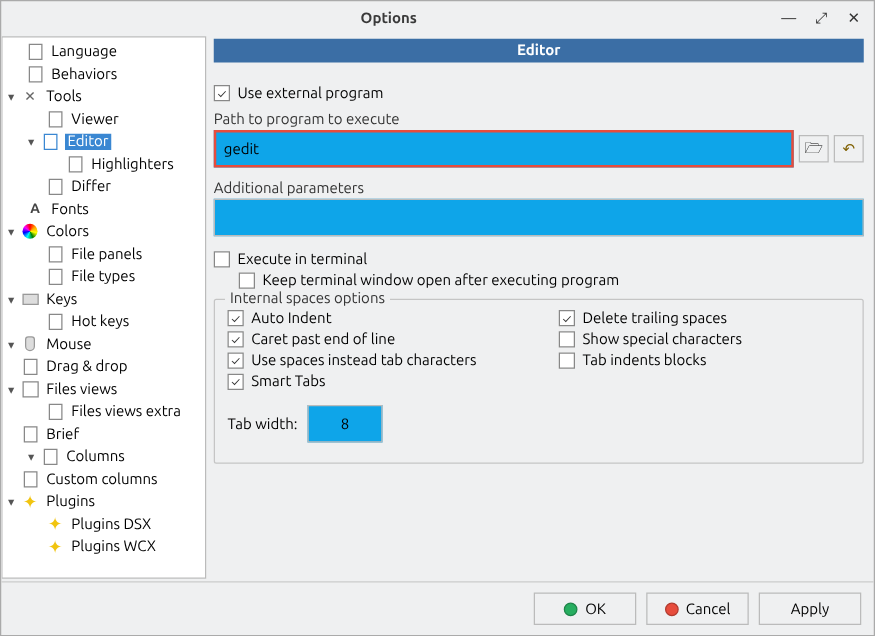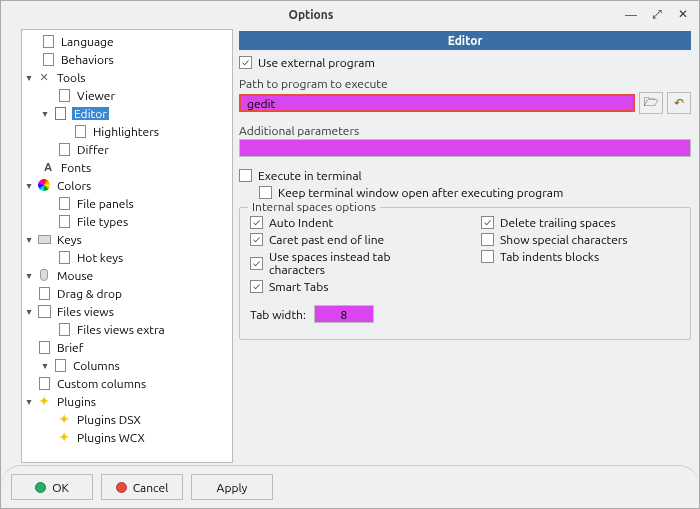--- a/index.html
+++ b/index.html
@@ -4,44 +4,44 @@
 <style>
 * { box-sizing: border-box; font-family: "Segoe UI", "Ubuntu", Arial, sans-serif; font-size: 12px; }
 html, body { margin: 0; padding: 0; }
 body { width: 700px; height: 509px; background: #eff0f1; border: 1px solid #aaa; display: flex; flex-direction: column; }
 
 .titlebar { height: 26px; display: flex; align-items: center; padding: 0 8px; }
 .titlebar-title { flex: 1; text-align: center; font-weight: 600; color: #3a3a3a; }
 .titlebar-btn { width: 16px; height: 16px; margin-left: 10px; display: flex; align-items: center; justify-content: center; color: #333; }
 
 .main { flex: 1; display: flex; overflow: hidden; }
-.sidebar { width: 212px; background: #fff; border: 1px solid #bbb; margin: 2px 0 2px 20px; overflow-y: auto; padding: 2px 0; }
+.sidebar { width: 164px; background: #fff; border: 1px solid #bbb; margin: 2px 0 2px 0; overflow-y: auto; padding: 2px 0; }
 .tree-row { display: flex; align-items: center; height: 18px; padding-right: 4px; white-space: nowrap; cursor: default; }
 .tree-row.selected .label { background: #3a87d2; color: #fff; padding: 0 2px; }
 .toggle { width: 14px; text-align: center; color: #555; font-size: 10px; }
 .icon { width: 16px; height: 16px; margin-right: 4px; display: inline-flex; align-items: center; justify-content: center; font-size: 11px; }
 .label { padding: 0 1px; }
 
 .content { flex: 1; display: flex; flex-direction: column; padding: 4px 8px 4px 6px; overflow: hidden; }
 .panel-header { background: #3b6ea5; color: #fff; font-weight: 600; text-align: center; padding: 3px 0; }
-.panel-body { margin-top: 6px; }
+.panel-body { margin-top: 18px; }
 .row { display: flex; align-items: center; margin-bottom: 6px; }
 .text-label { color: #333; margin-bottom: 2px; }
 .input-wrap { display: flex; align-items: center; gap: 4px; }
-input[type="text"] { height: 18px; padding: 0 6px; background: #d946ef; border: 1px solid #bbb; }
+input[type="text"] { height: 30px; padding: 0 6px; background: #0ea5e9; border: 1px solid #bbb; }
 input.highlighted { border: 2px solid #e74c3c; }
 .icon-btn { width: 24px; height: 22px; background: #eff0f1; border: 1px solid #bbb; display: flex; align-items: center; justify-content: center; }
 .checkbox { display: flex; align-items: center; gap: 6px; margin-bottom: 4px; }
 .cb-box { width: 13px; height: 13px; border: 1px solid #888; background: #fff; display: flex; align-items: center; justify-content: center; font-size: 10px; color: #333; }
 .cb-box.checked::before { content: "✓"; }
 .fieldset { border: 1px solid #c5c5c5; border-radius: 2px; margin-top: 8px; padding: 8px 10px 10px 10px; position: relative; }
 .fieldset .legend { position: absolute; top: -8px; left: 8px; background: #eff0f1; padding: 0 4px; color: #333; }
 .options-grid { display: grid; grid-template-columns: 1fr 1fr; column-gap: 32px; }
 
-.button-bar { display: flex; gap: 8px; padding: 8px 10px; border-top: 1px solid #ccc; border-radius: 20px; }
+.button-bar { display: flex; justify-content: flex-end; gap: 8px; padding: 8px 10px; border-top: 1px solid #ccc; }
 .btn { min-width: 82px; height: 26px; background: #eff0f1; border: 1px solid #bbb; display: flex; align-items: center; justify-content: center; gap: 6px; }
 .circ { width: 11px; height: 11px; border-radius: 50%; }
 .circ.ok { background: #27ae60; border: 1px solid #1e8449; }
 .circ.cancel { background: #e74c3c; border: 1px solid #b03a2e; }
 
 
 .ic-doc{background:#fff;border:1px solid #888;width:11px;height:13px;}
 .ic-term{background:#2d2d2d;width:12px;height:10px;border:1px solid #555;}
 .ic-font{color:#444;font-weight:bold;}
 .ic-color{background:conic-gradient(red,orange,yellow,green,cyan,blue,magenta,red);border-radius:50%;width:12px;height:12px;}

